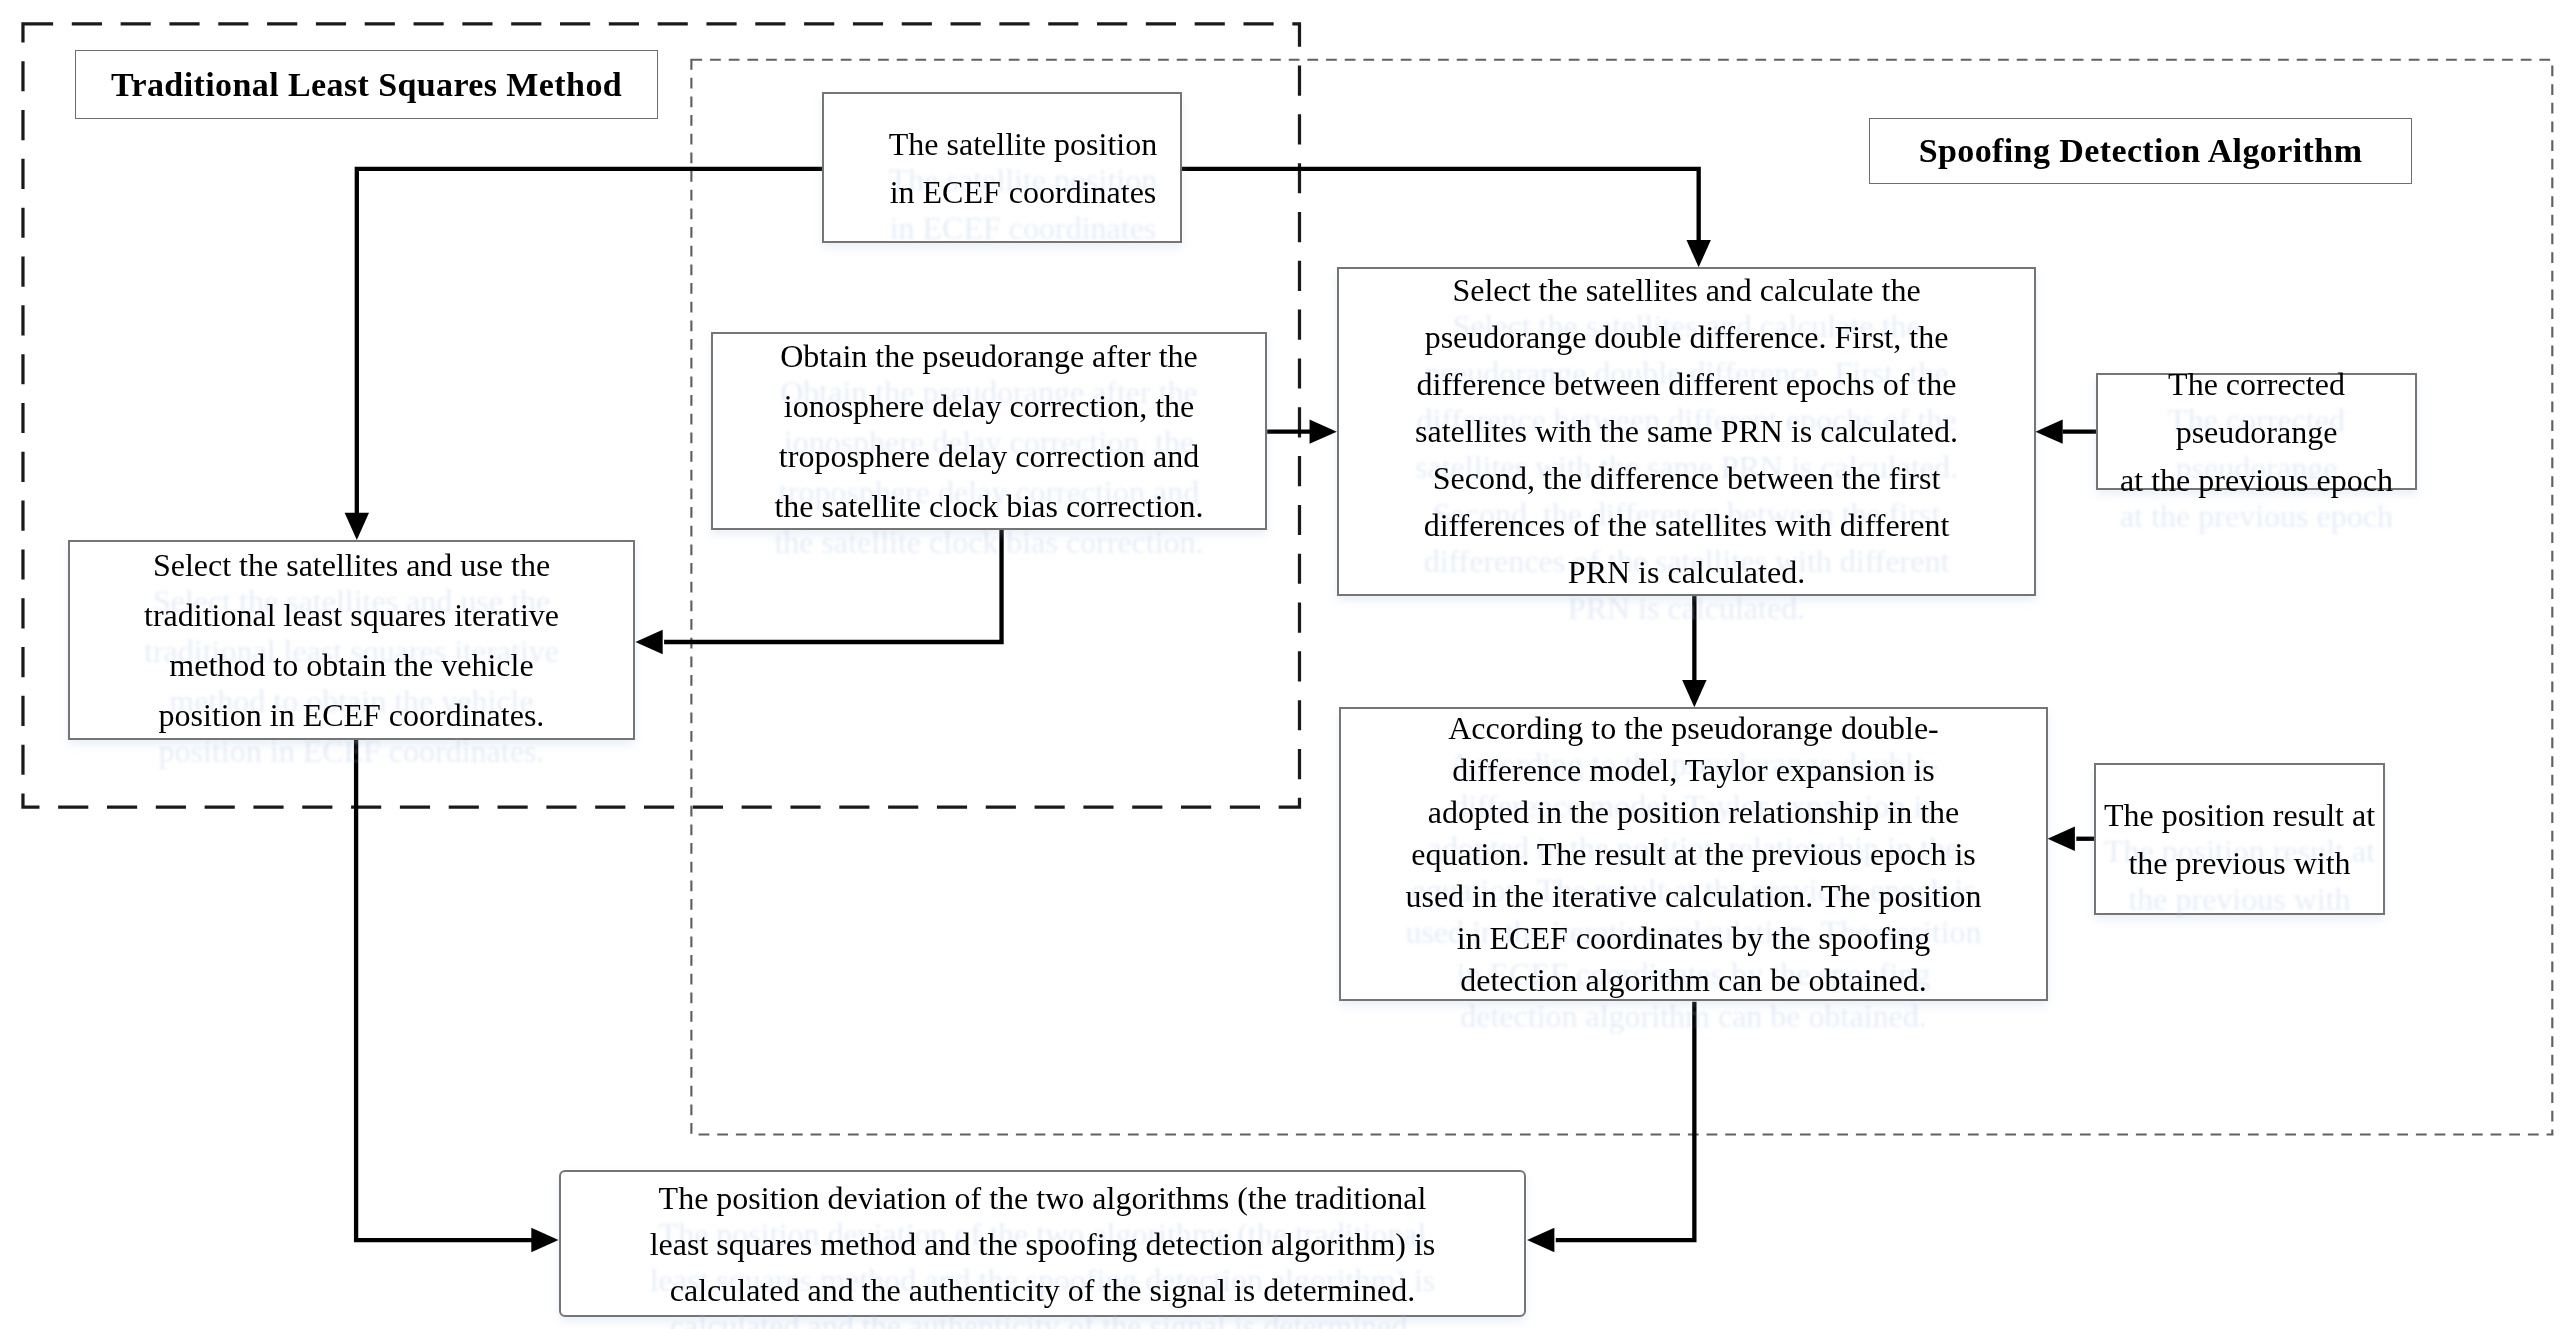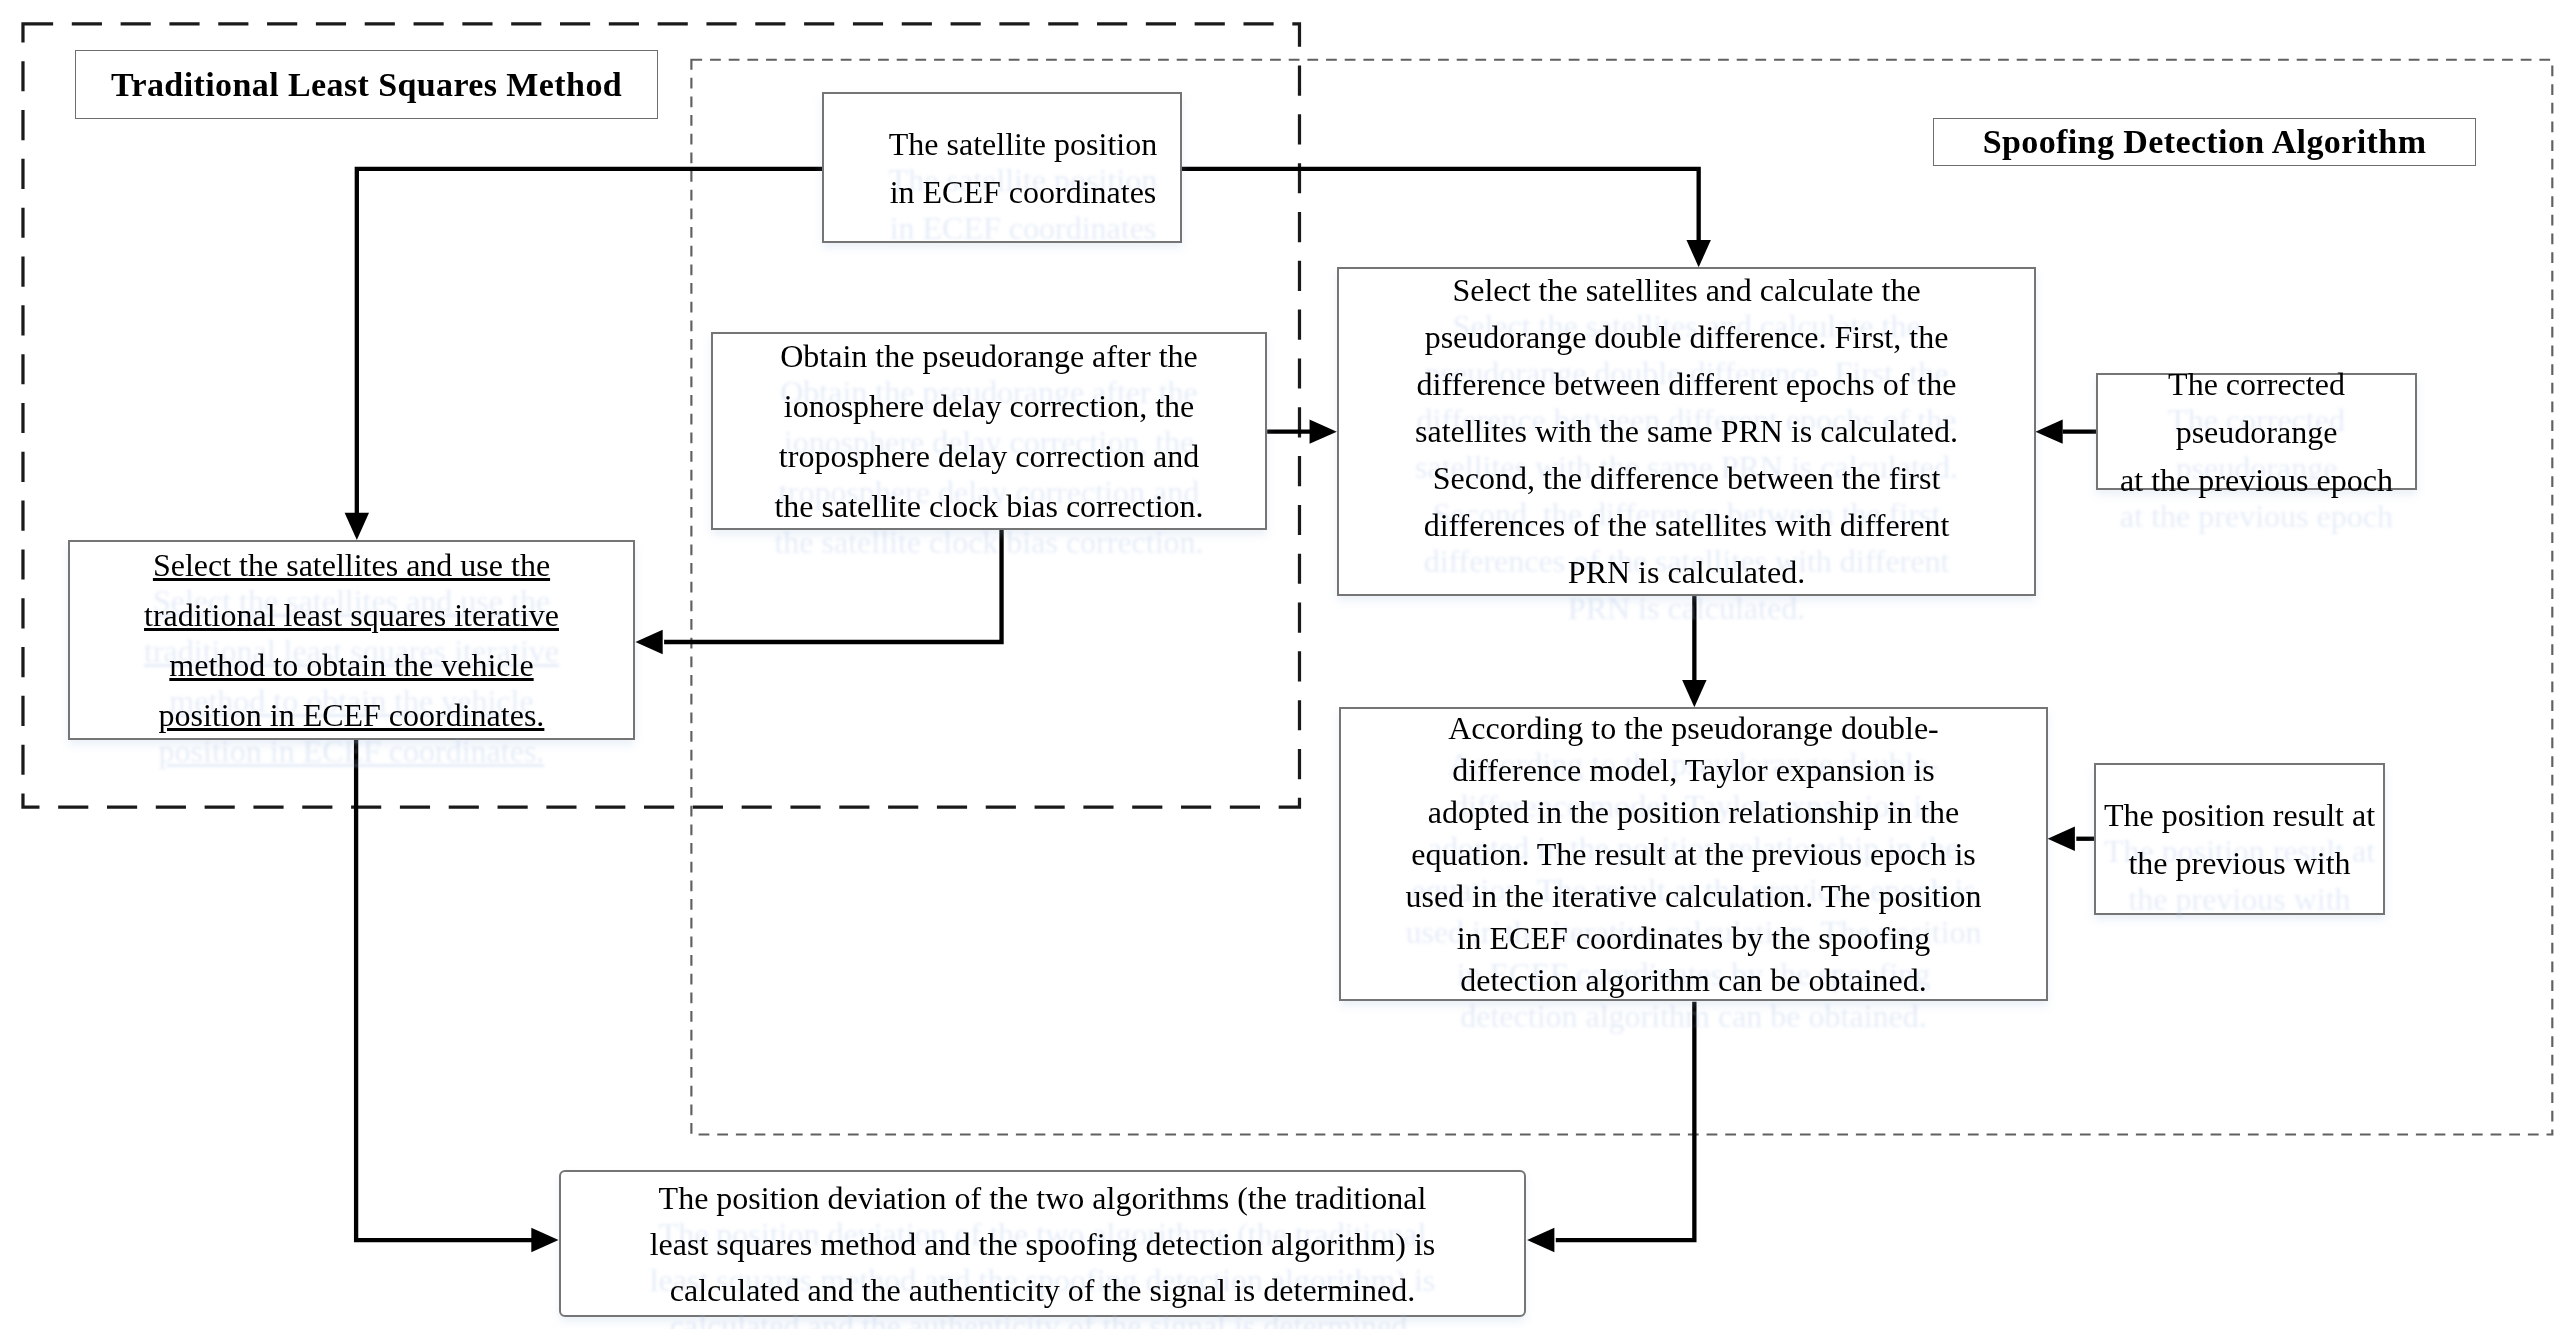--- a/index.html
+++ b/index.html
@@ -46,28 +46,28 @@
     align-items: center;
     justify-content: center;
     text-align: center;
     font-weight: bold;
     font-size: 34px;
     letter-spacing: 0.4px;
   }
   
   #n-satellite-position   { left: 822px; top: 92px;  width: 360px;  height: 151px; font-size: 32px; line-height: 48px; padding-left: 42px; }
   #n-corrected-pseudorange{ left: 711px;  top: 332px;  width: 556px;  height: 198px; font-size: 32px; line-height: 50px; }
-  #n-tls-position         { left: 68px;   top: 540px;  width: 567px;  height: 200px; font-size: 32px; line-height: 50px; text-decoration: underline; }
+  #n-tls-position         { left: 68px;   top: 540px;  width: 567px;  height: 200px; font-size: 32px; line-height: 50px; }
   #n-double-difference    { left: 1337px; top: 267px;  width: 699px;  height: 329px; font-size: 32px; line-height: 47px; font-family: Liberation Serif, serif; }
   #n-previous-pseudorange { left: 2096px; top: 373px;  width: 321px;  height: 117px; font-size: 32px; line-height: 48px; }
   #n-spoof-position       { left: 1339px; top: 707px;  width: 709px;  height: 294px; font-size: 32px; line-height: 42px; }
   #n-previous-position    { left: 2094px; top: 763px; width: 291px;  height: 152px; font-size: 32px; line-height: 48px; }
   #n-deviation-check      { left: 559px;  top: 1170px; width: 967px; height: 147px; font-size: 32px; line-height: 46px; border-radius: 6px; }
   #lbl-tls   { left: 75px;  top: 50px;  width: 583px; height: 69px; align-items: center; }
-  #lbl-spoof { left: 1933px; top: 118px; width: 543px; height: 48px; }
+  #lbl-spoof { left: 1869px; top: 118px; width: 543px; height: 66px; }
 </style>
 </head>
 <body>
 
 <div id="canvas">
 
   <svg id="wires" viewBox="0 0 3588 1852" xmlns="http://www.w3.org/2000/svg">
 
     <rect x="32" y="33" width="1778" height="1091" fill="none" stroke="#1a1a1a" stroke-width="4.5" stroke-dasharray="42 26"></rect>
     <rect x="963" y="83" width="2592" height="1497" fill="none" stroke="#606060" stroke-width="3" stroke-dasharray="15 11"></rect>

